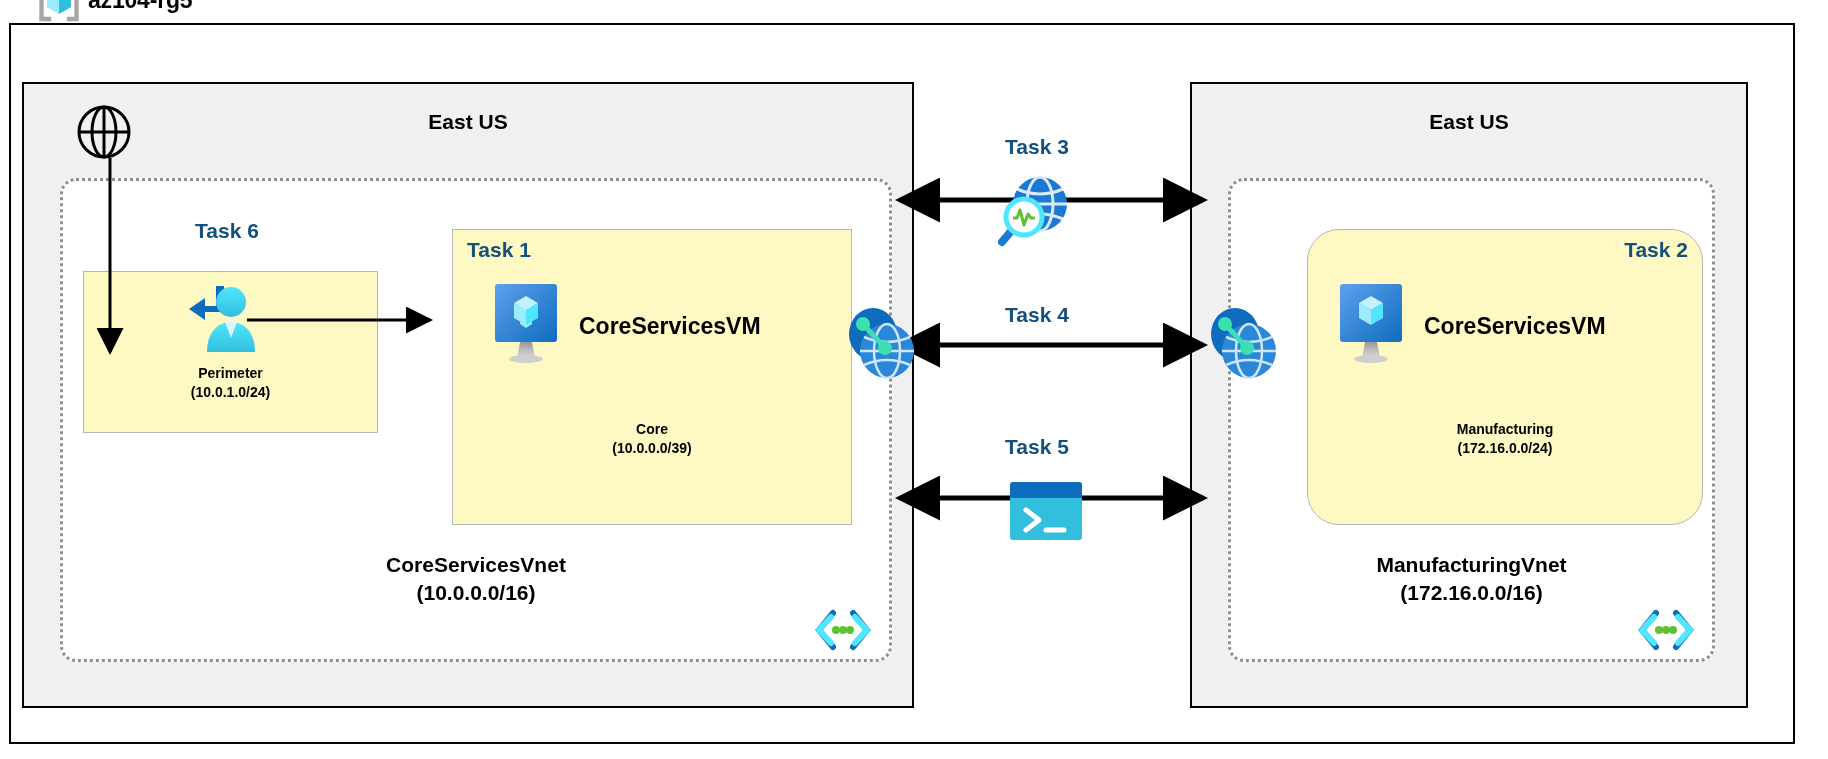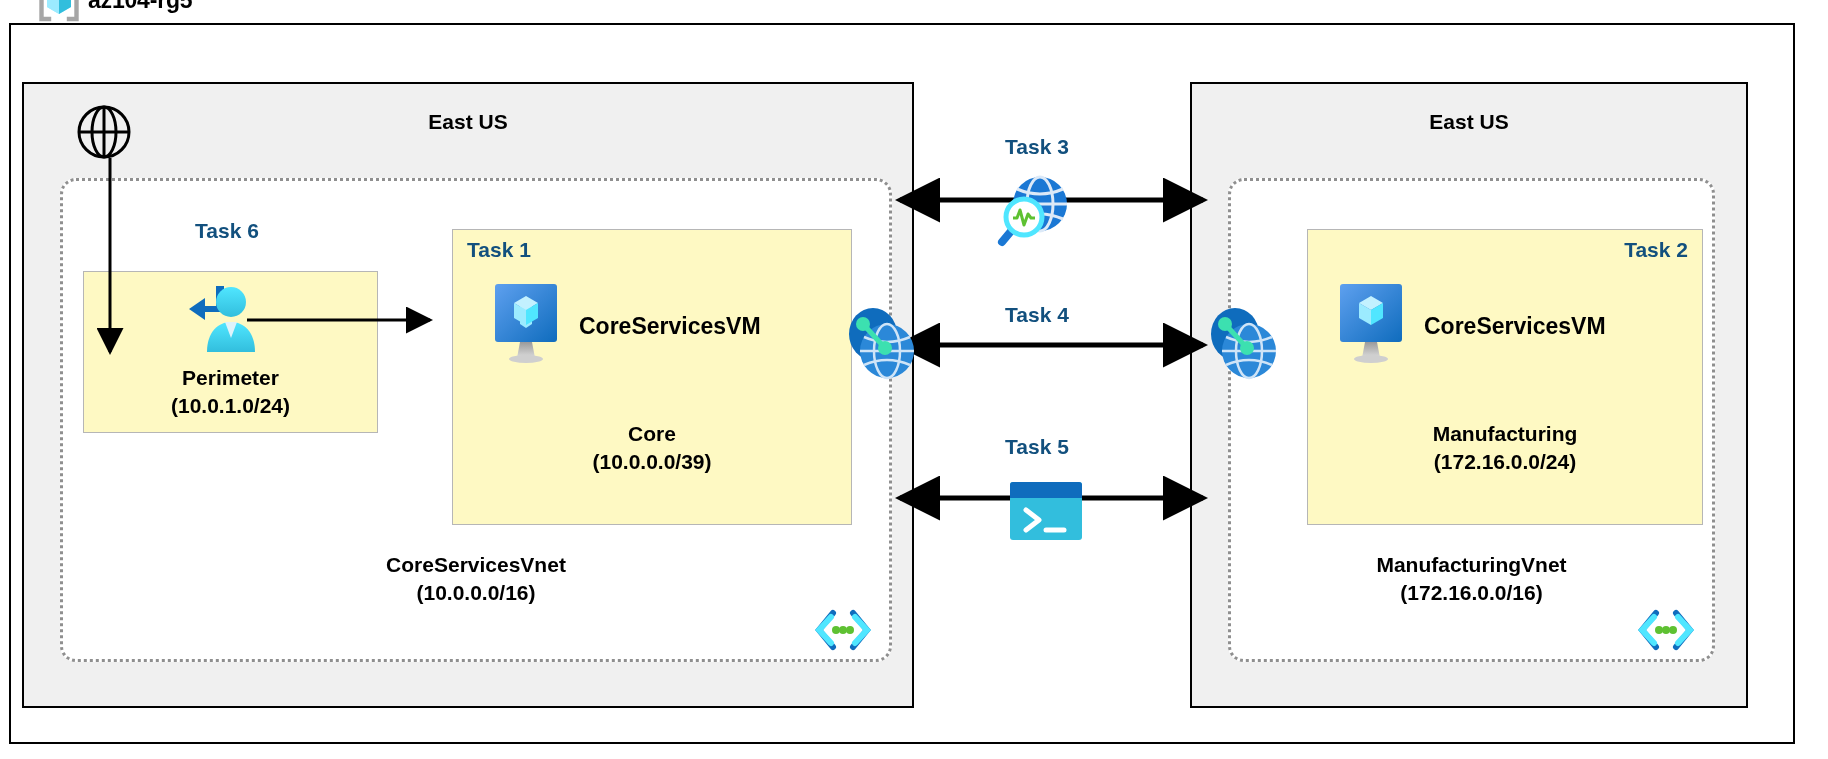--- a/index.html
+++ b/index.html
@@ -65,29 +65,29 @@
   
   .code-icon { position: absolute; right: 18px; bottom: 6px; width: 56px; height: 46px; }
 
   
   .subnet {
     position: absolute; background: #fef9c3;
     border: 1px solid #b6b6b6;
   }
   #subnet-perimeter { left: 20px;  top: 90px;  width: 295px; height: 162px; }
   #subnet-core      { left: 389px; top: 48px;  width: 400px; height: 296px; }
-  #subnet-mfg       { left: 76px;  top: 48px;  width: 396px; height: 296px; }
+  #subnet-mfg       { left: 76px;  top: 48px;  width: 396px; height: 296px; border-radius: 32px; }
 
   .task-label {
     position: absolute; font-size: 21px; font-weight: bold; color: #12507e;
     white-space: nowrap;
   }
   .subnet-caption {
     position: absolute; left: 0; right: 0;
-    text-align: center; font-size: 21px; font-weight: bold; color: #000;
+    text-align: center; font-size: 14px; font-weight: bold; color: #000;
     line-height: 1.33;
   }
 
   .vm-row { position: absolute; display: flex; align-items: center; gap: 14px; }
   .vm-name { font-size: 23px; font-weight: bold; color: #000; white-space: nowrap; }
 
   
   .center-task-label {
     position: absolute; font-size: 21px; font-weight: bold; color: #12507e;
     white-space: nowrap; text-align: center;

